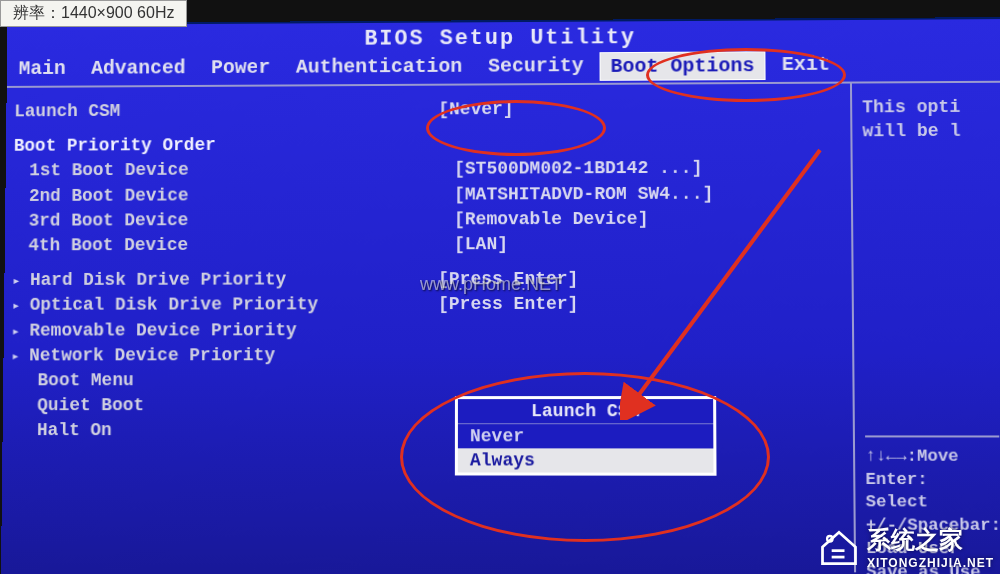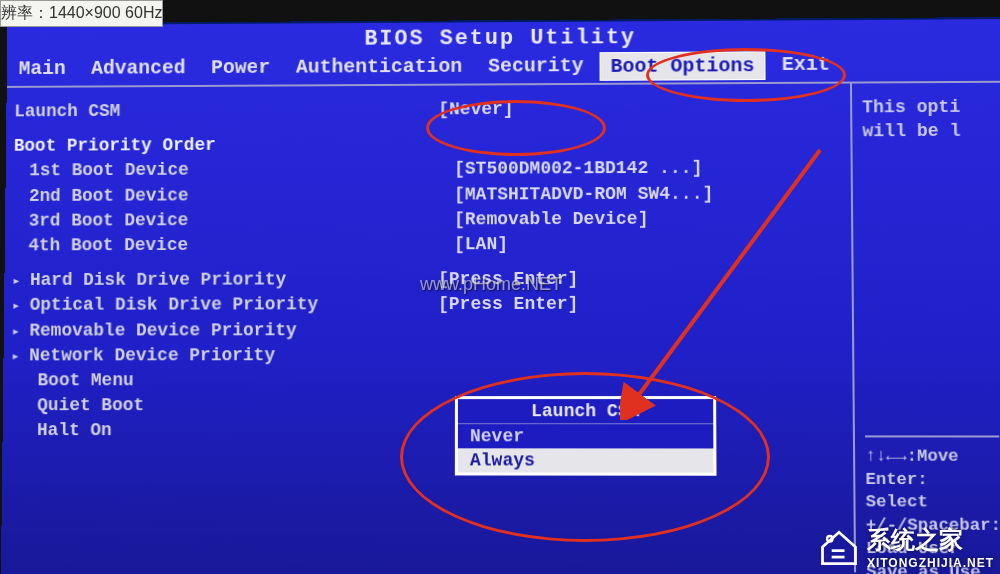--- a/index.html
+++ b/index.html
@@ -9,21 +9,21 @@
     font-family: "Courier New", monospace;
     font-size: 18px;
     overflow: hidden;
     position: relative;
     color: #d0d0e0;
     font-weight: bold;
   }
   .monitor-sticker {
     position: absolute; top: 0; left: 0;
     background: #f4f4f0; color: #333;
-    padding: 2px 0; font-family: Arial, sans-serif;
+    padding: 2px 12px; font-family: Arial, sans-serif;
     font-size: 16px; font-weight: normal;
     border: 1px solid #999;
     z-index: 100;
   }
   .screen {
     position: absolute;
     top: 18px; left: 0; right: 0; bottom: 0;
     background: linear-gradient(180deg, #2a2ae0 0%, #2020c8 60%, #181898 100%);
     transform: perspective(2200px) rotateX(3deg) rotateY(-2deg);
     transform-origin: center center;

